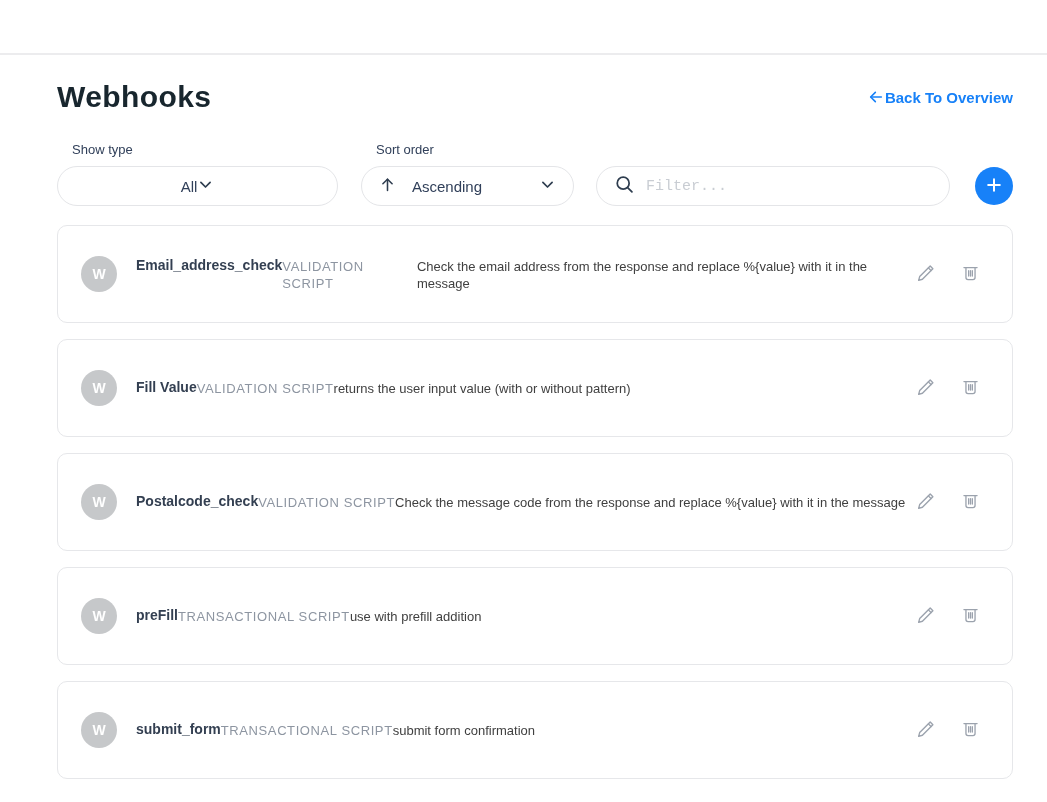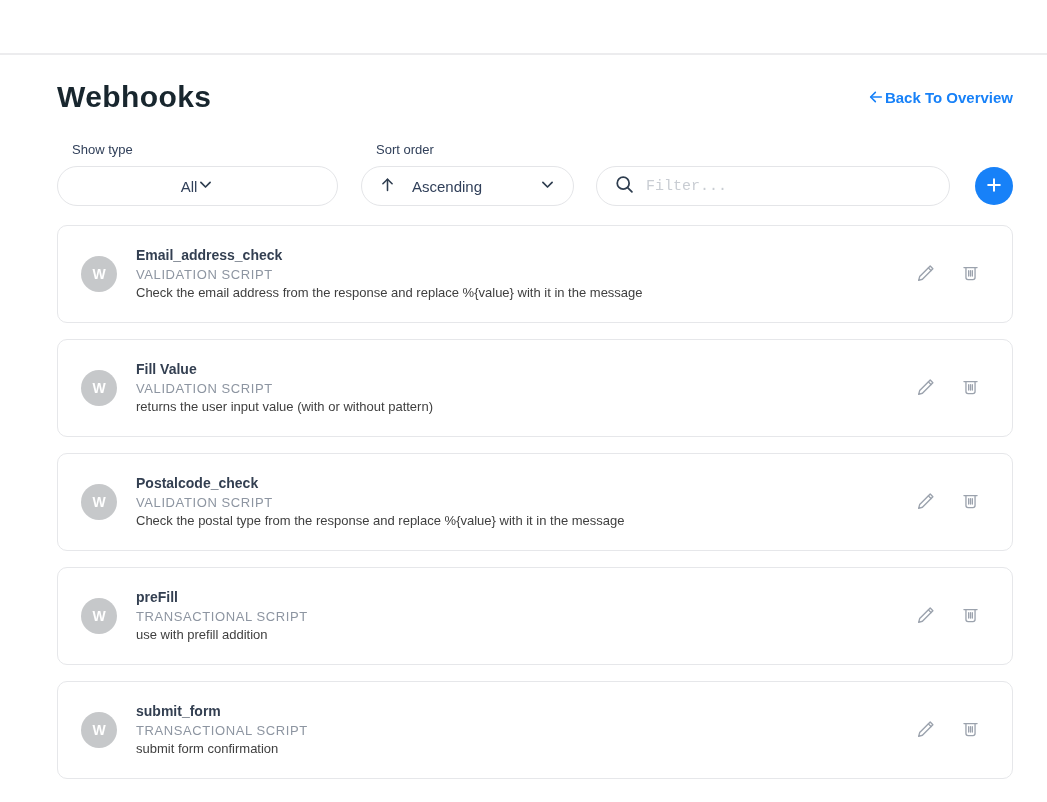--- a/index.html
+++ b/index.html
@@ -32,21 +32,21 @@
   .add-btn { width: 38px; height: 38px; min-width: 38px; border-radius: 50%; border: none;
              background: #1781f8; display: flex; align-items: center; justify-content: center;
              cursor: pointer; margin-left: 2px; margin-bottom: 1px; }
 
   .card-list { margin-top: 19px; display: flex; flex-direction: column; gap: 16px; }
   .card { height: 98px; border: 1px solid #e6e7ea; border-radius: 10px; background: #ffffff;
           display: flex; align-items: center; padding: 0 31px 0 23px; }
   .avatar { width: 36px; height: 36px; min-width: 36px; border-radius: 50%; background: #c6c8ca;
             color: #ffffff; font-size: 14px; font-weight: 700; display: flex;
             align-items: center; justify-content: center; margin-right: 19px; }
-  .card-text { display: flex; flex-direction: column; line-height: 17px; }
+  .card-text { display: flex; flex-direction: row; line-height: 17px; }
   .card-name { font-size: 14px; font-weight: 700; color: #333f51; margin-bottom: 1px; }
   .card-type { font-size: 13px; color: #8d95a1; letter-spacing: 0.6px; margin-top: 1px; }
   .card-desc { font-size: 13px; color: #404040; margin-top: 1px; }
   .card-actions { margin-left: auto; display: flex; align-items: center; gap: 23px; }
   .icon-btn { background: none; border: none; padding: 0; cursor: pointer; display: flex; }
 </style>
 </head>
 <body>
 
 <div class="topbar"></div>
@@ -178,21 +178,21 @@
         </span>
       </button>
     </div>
   </article>
 
   <article class="card">
     <span class="avatar">W</span>
     <div class="card-text">
       <span class="card-name">Postalcode_check</span>
       <span class="card-type">VALIDATION SCRIPT</span>
-      <span class="card-desc">Check the postal type from the response and replace %{value} with it in the message</span>
+      <span class="card-desc">Check the message code from the response and replace %{value} with it in the message</span>
     </div>
     <div class="card-actions">
       <button class="icon-btn">
         <span>
           <svg width="22" height="22" viewBox="0 0 24 24" fill="none" stroke="#9ba2ad" stroke-width="1.5" stroke-linecap="round" stroke-linejoin="round">
             <path d="M4 20l1.1-4.1L16.6 4.4l2.9 2.9L8.1 18.8 4 20z"></path>
             <path d="M14.6 6.4l2.9 2.9"></path>
           </svg>
         </span>
       </button>

